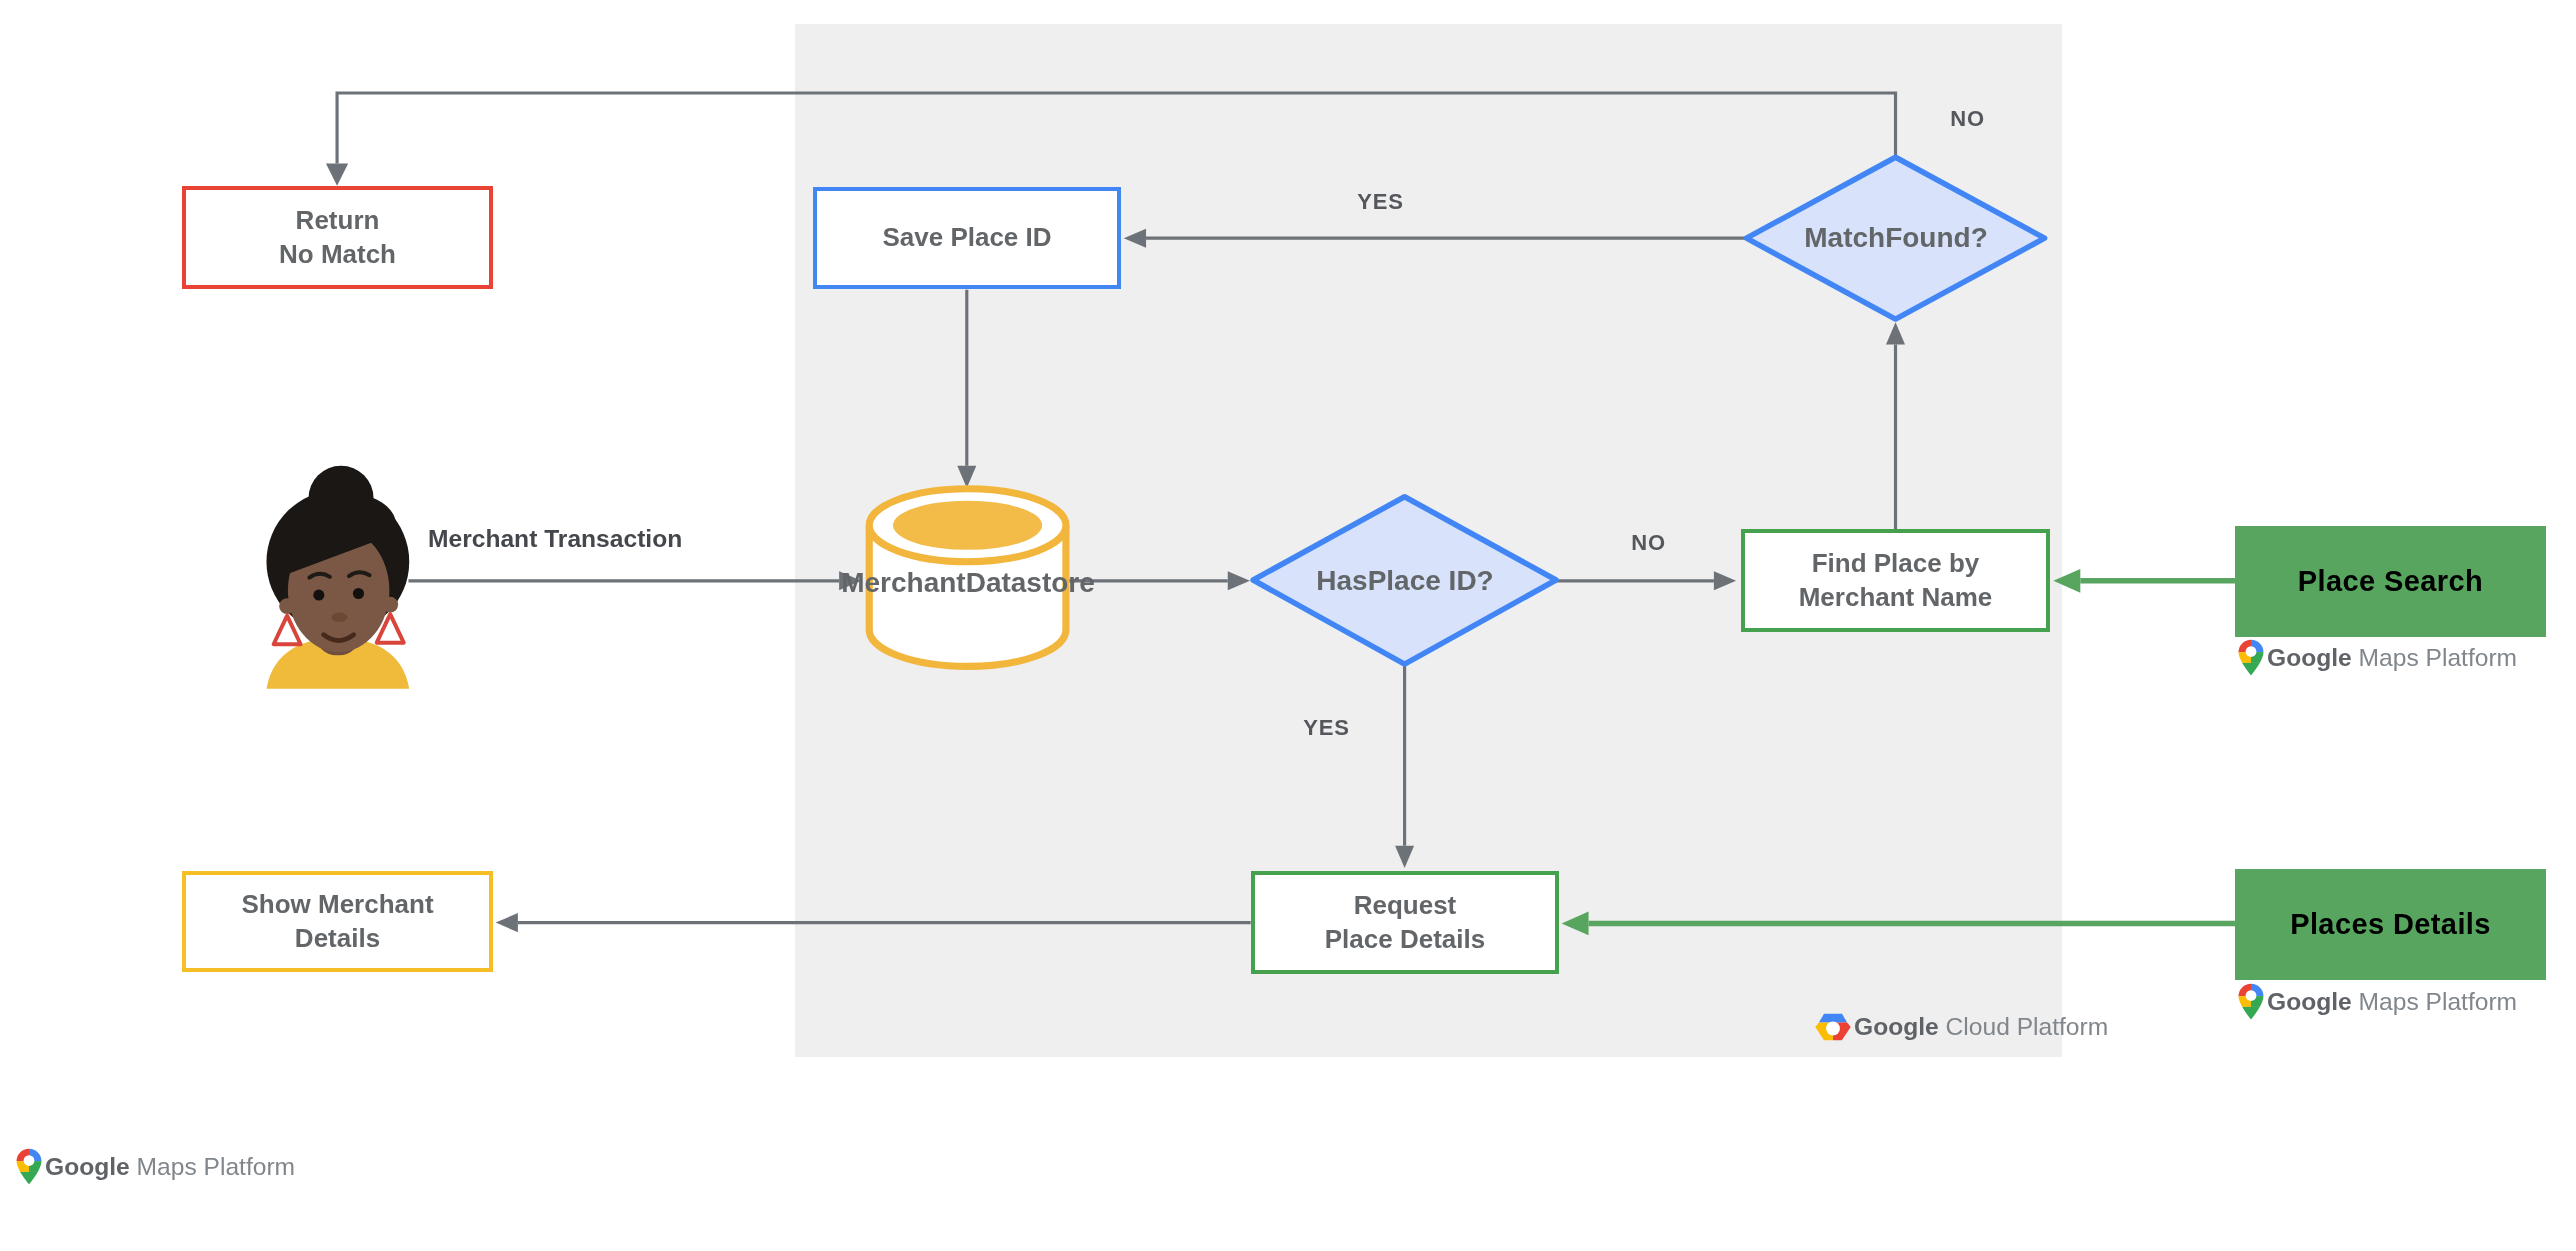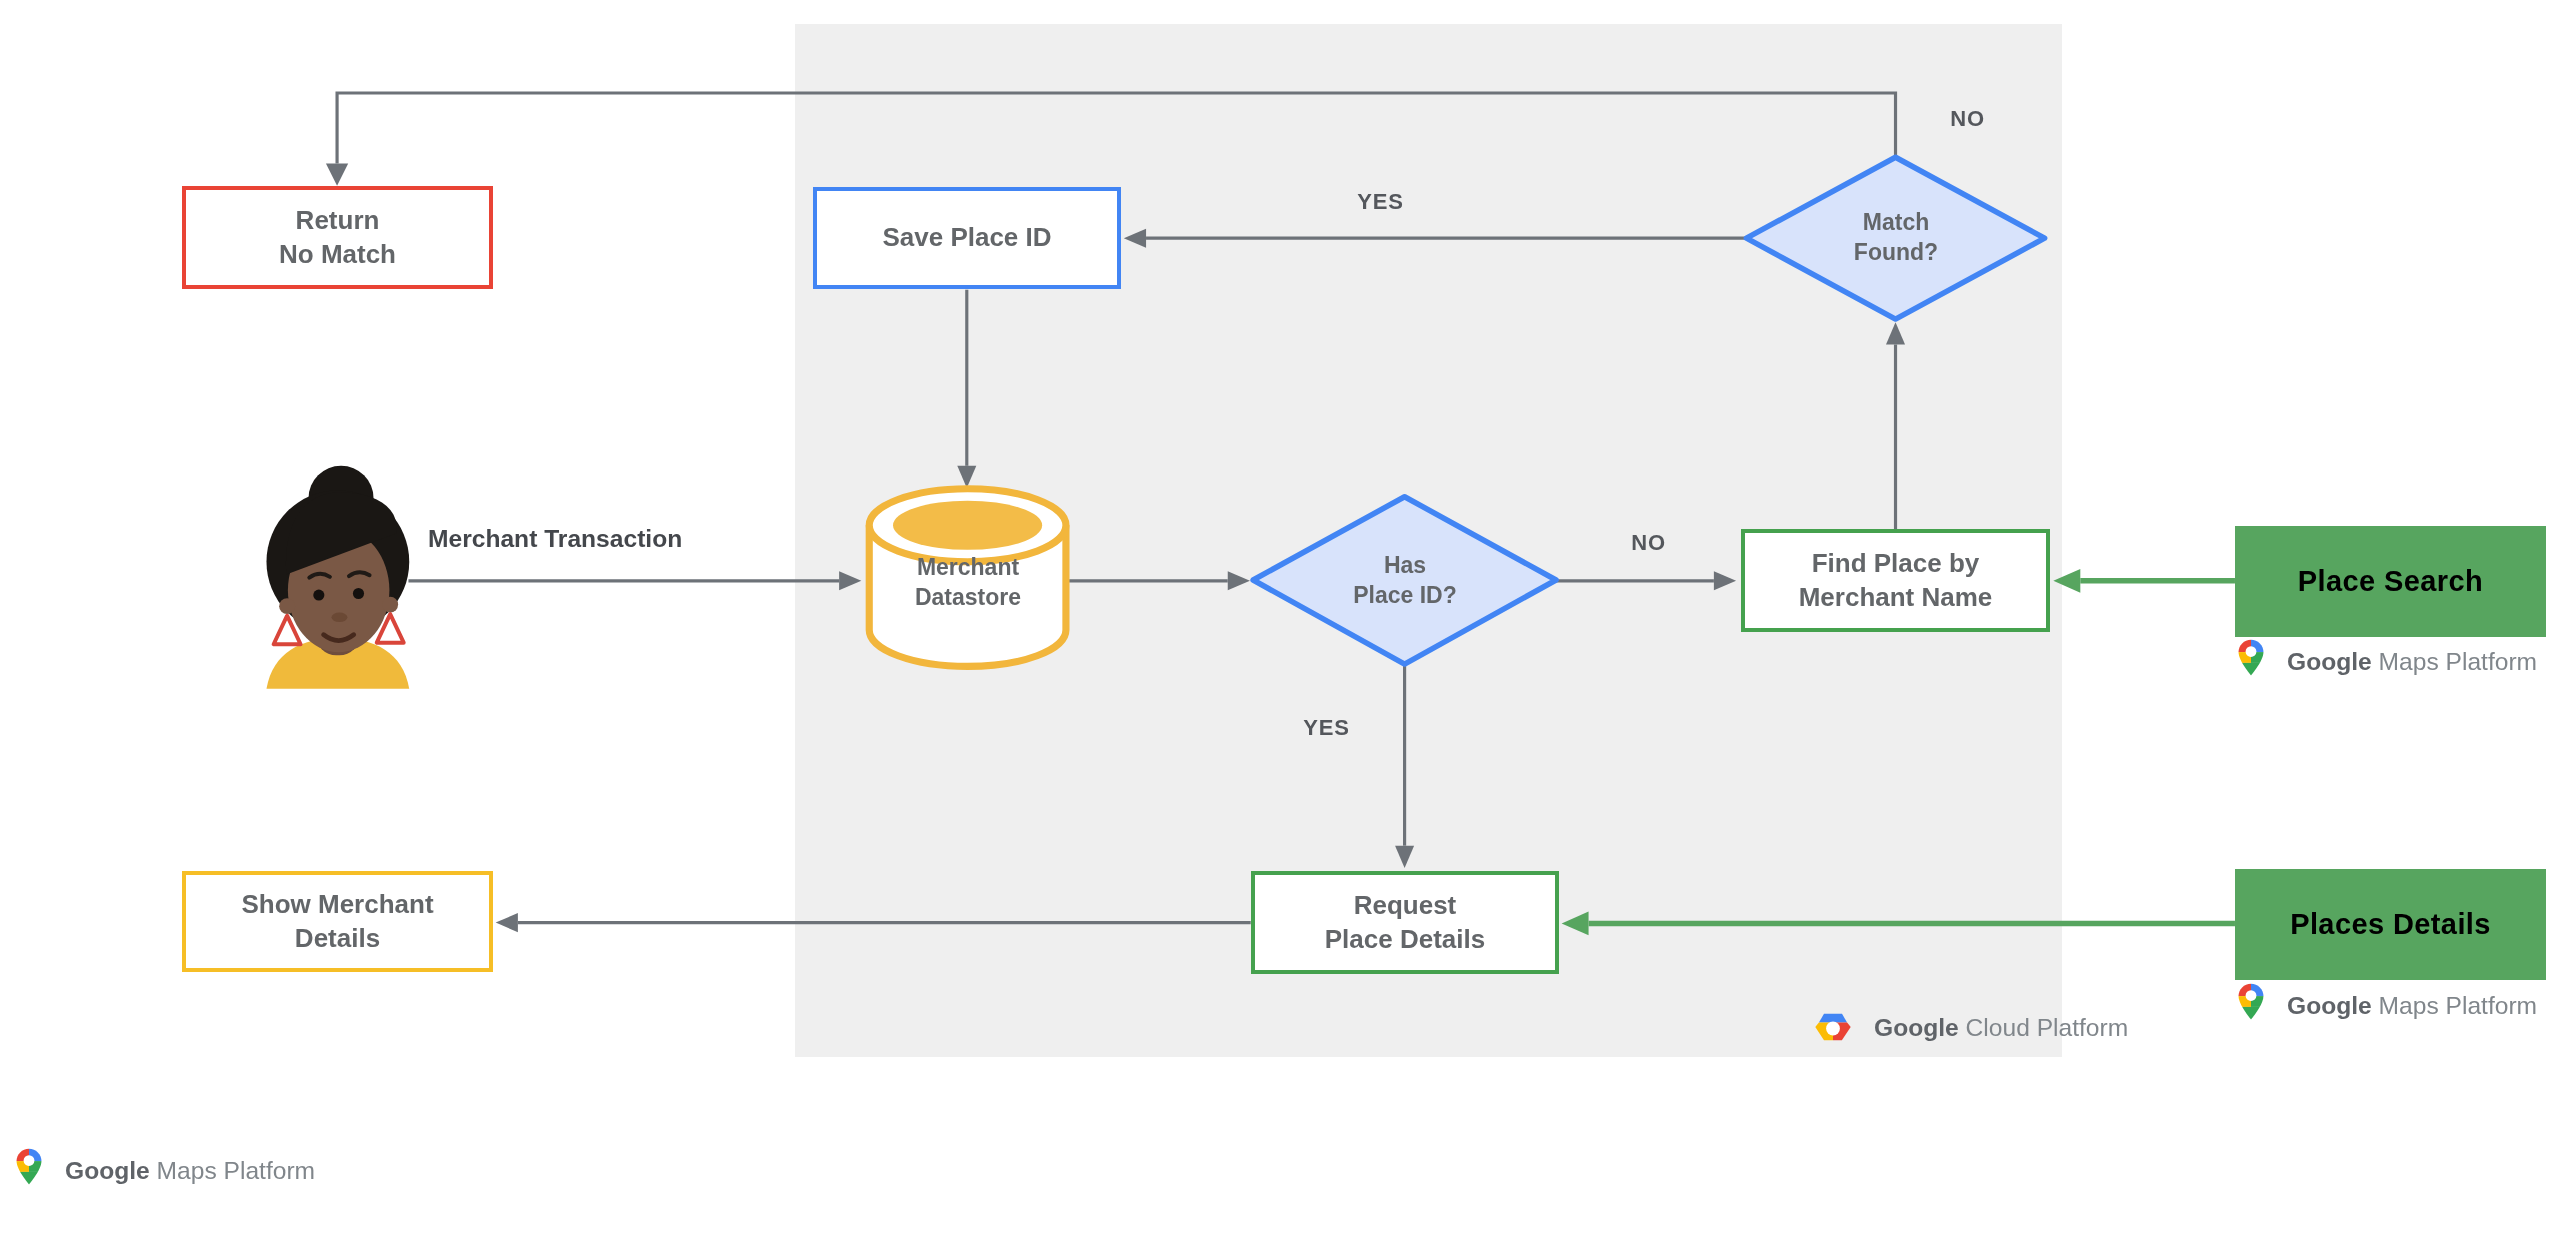--- a/index.html
+++ b/index.html
@@ -18,26 +18,26 @@
   .gline{stroke:var(--greenfill);stroke-width:7;fill:none}
   .garrow{fill:var(--greenfill)}
   .diamond{fill:var(--diamond);stroke:var(--blue);stroke-width:7;stroke-linejoin:round}
   .node{position:absolute;display:flex;flex-direction:column;align-items:center;justify-content:center;
         text-align:center;font-weight:bold;color:var(--ink);font-size:26px;line-height:1.28;background:#fff}
   .node.red{border:4.8px solid var(--red)}
   .node.blue{border:4.8px solid var(--blue)}
   .node.green{border:4.8px solid var(--green)}
   .node.yellow{border:4.8px solid var(--yellow)}
   .node.fill-green{background:var(--greenfill);border:none;color:#000000;font-size:29px;letter-spacing:0.4px}
-  .dtext{position:absolute;display:flex;flex-direction:column;align-items:center;justify-content:center;
-         text-align:center;font-weight:bold;color:var(--ink);font-size:23px;line-height:1.28}
+  .dtext{position:absolute;display:flex;align-items:center;justify-content:center;
+         text-align:center;font-weight:bold;color:var(--ink);font-size:28px;line-height:1.28}
   .elabel{position:absolute;font-weight:bold;color:var(--label);font-size:22px;text-align:center;letter-spacing:0.8px}
   .inlabel{position:absolute;font-weight:bold;color:#44474C;font-size:24.6px;text-align:left}
   .title{position:absolute;left:16px;top:1088px;font-size:36px;font-weight:bold;color:#5A5E63;letter-spacing:0.2px}
-  .glogo{position:absolute;display:flex;align-items:flex-end;gap:23px;font-size:24.6px;white-space:nowrap}
+  .glogo{position:absolute;display:flex;align-items:center;gap:3px;font-size:24.6px;white-space:nowrap}
   .glogo .brand{font-weight:700;color:var(--brand)}
   .glogo .prod{font-weight:400;color:var(--brandlight)}
   .glogo svg{flex:0 0 auto}
 </style>
 </head>
 <body>
 
 <div class="stage">
 
   <div class="panel"></div>

